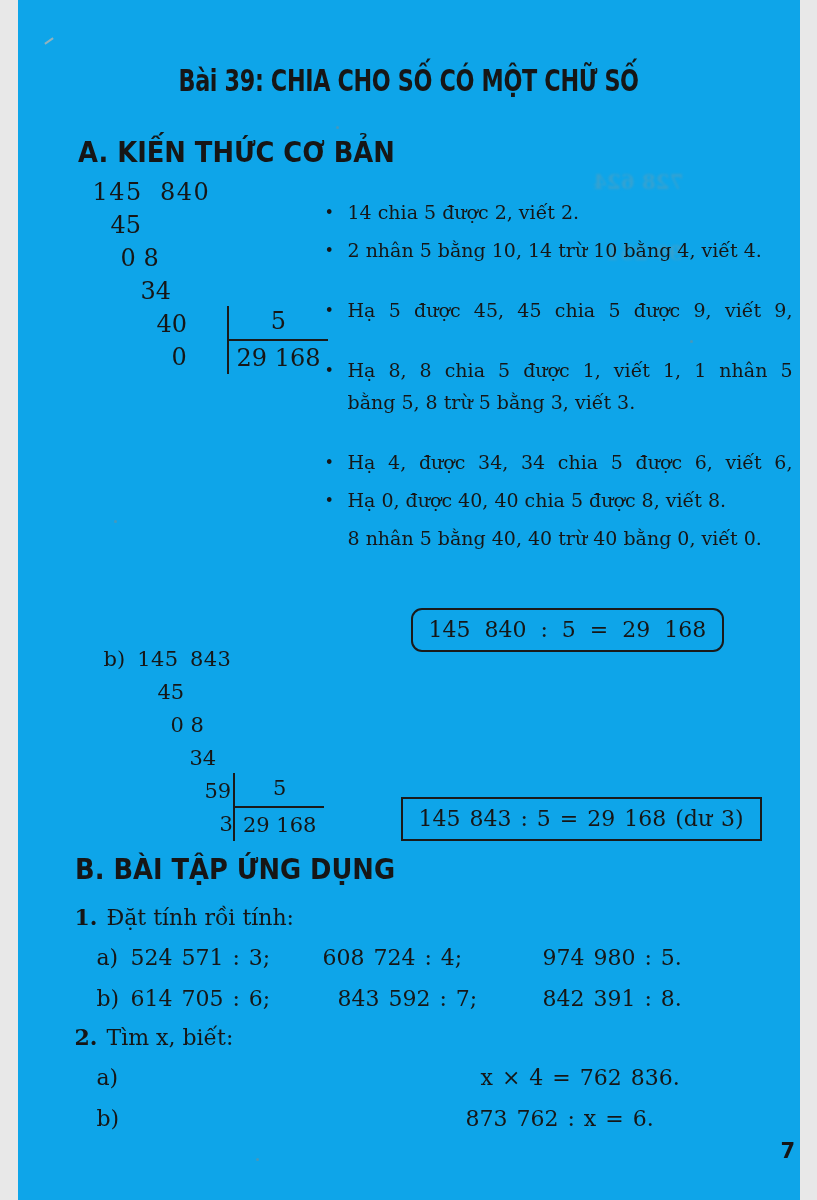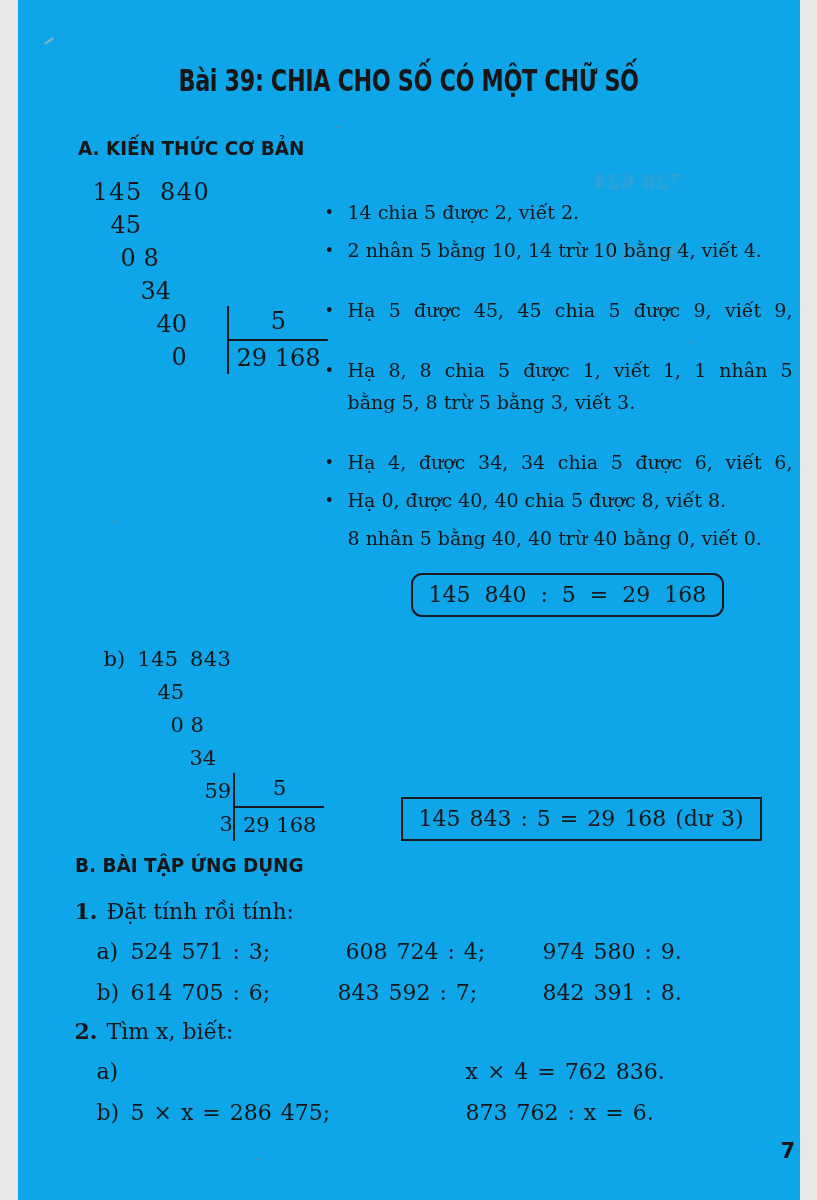--- a/index.html
+++ b/index.html
@@ -9,21 +9,21 @@
     font-family:"DejaVu Serif","Liberation Serif",serif;
   }
   
   .title { position:absolute; top:62px; left:0; width:100%; text-align:center; }
   .title > span {
     display:inline-block; font-family:"DejaVu Sans","Liberation Sans",sans-serif;
     font-weight:bold; font-size:31px; letter-spacing:-.5px; white-space:nowrap;
     transform:scaleX(.72); transform-origin:center;
   }
   
-  .heading { position:absolute; font-family:"DejaVu Sans","Liberation Sans",sans-serif; font-weight:bold; font-size:20px; }
+  .heading { position:absolute; font-family:"DejaVu Sans","Liberation Sans",sans-serif; font-weight:bold; font-size:28px; }
   .heading > span { display:inline-block; transform:scaleX(.92); transform-origin:left center; white-space:nowrap; }
   #heading-a { left:60px; top:136px; }
   #heading-b { left:57px; top:853px; }
   
   .division { position:absolute; display:flex; align-items:flex-end; }
   #div-a { left:75px; top:176px; font-size:24px; }
   #div-b { left:86px; top:643px; font-size:21px; }
   .dl { }
   #div-a .dl { min-width:134px; }
   #div-b .dl { min-width:128px; }
@@ -47,24 +47,24 @@
   
   .explain { position:absolute; left:283px; top:176px; width:492px; font-size:19px; }
   .problem { font-size:21px; height:34px; line-height:30px; white-space:nowrap; }
   .plabel { margin-right:8px; }
   .steps { margin-top:20px; }
   .step { position:relative; padding-left:47px; margin-bottom:6px; line-height:32px; }
   .step .bullet { position:absolute; left:24px; top:1px; font-size:16px; }
   .sline.fill { text-align:justify; text-align-last:justify;margin-top:28px; }
   
   .result-box { position:absolute; border:2px solid #1a1a1a; font-size:22px; line-height:26px; padding:7px 16px; white-space:nowrap; }
-  #box-a { left:393px; top:573px; word-spacing:7px;border-radius:11px; }
+  #box-a { left:393px; top:608px; word-spacing:7px;border-radius:11px; }
   #box-b { left:383px; top:797px; word-spacing:2px; }
   
-  .exercise { position:absolute; left:57px; width:730px; font-size:22px; }
+  .exercise { position:absolute; left:57px; width:730px; font-size:22px;margin-top:6px; }
   #ex-1 { top:897px; }
   #ex-2 { top:1017px; }
   .ex-prompt { height:28px; line-height:28px; }
   .ex-num { font-weight:bold; margin-right:9px; }
   .ex-row { position:relative; height:28px; margin-top:13px; margin-left:22px; }
   .ex-item { position:absolute; top:0; line-height:28px; white-space:nowrap; word-spacing:2px; }
   
   .page-number { position:absolute; left:763px; top:1139px; font-family:"DejaVu Sans","Liberation Sans",sans-serif; font-weight:bold; font-size:21px; }
   
   .ghost { position:absolute; color:#9a9a94; opacity:.28; transform:scaleX(-1); filter:blur(1.2px); font-size:20px; font-weight:bold; white-space:nowrap; }
@@ -165,41 +165,40 @@
     <span>B. BÀI TẬP ỨNG DỤNG</span>
   </div>
 
   <div class="exercise" id="ex-1">
     <div class="ex-prompt">
       <span class="ex-num">1.</span><span class="ex-text">Đặt tính rồi tính:</span>
     </div>
   <div class="ex-row">
         <span class="ex-item" style="left: 0px;">a)</span>
         <span class="ex-item" style="left: 34px;">524 571 : 3;</span>
-        <span class="ex-item" style="left: 249px;">608 724 : 4;</span>
-        <span class="ex-item" style="left: 446px;">974 580 : 9.</span>
+        <span class="ex-item" style="left: 226px;">608 724 : 4;</span>
+        <span class="ex-item" style="left: 446px;">974 980 : 5.</span>
       </div>
       <div class="ex-row">
         <span class="ex-item" style="left: 0px;">b)</span>
         <span class="ex-item" style="left: 34px;">614 705 : 6;</span>
         <span class="ex-item" style="left: 241px;">843 592 : 7;</span>
         <span class="ex-item" style="left: 446px;">842 391 : 8.</span>
       </div>
     </div>
 
   <div class="exercise" id="ex-2">
     <div class="ex-prompt">
       <span class="ex-num">2.</span><span class="ex-text">Tìm x, biết:</span>
     </div>
   <div class="ex-row">
         <span class="ex-item" style="left: 0px;">a)</span>
-        <span class="ex-item" style="left: 369px; text-align: right;">x × 4 = 762 836.</span>
+        <span class="ex-item" style="left: 384px; text-align: right;">x × 4 = 762 836.</span>
       </div>
       <div class="ex-row">
         <span class="ex-item" style="left: 0px;">b)</span>
-        <span class="ex-item" style="left: 34px;">5 × x = 286 475;</span>
         <span class="ex-item" style="left: 369px;">873 762 : x = 6.</span>
       </div>
     </div>
 
   <div class="page-number">7</div>
 
 </div>
 
 </body></html>

